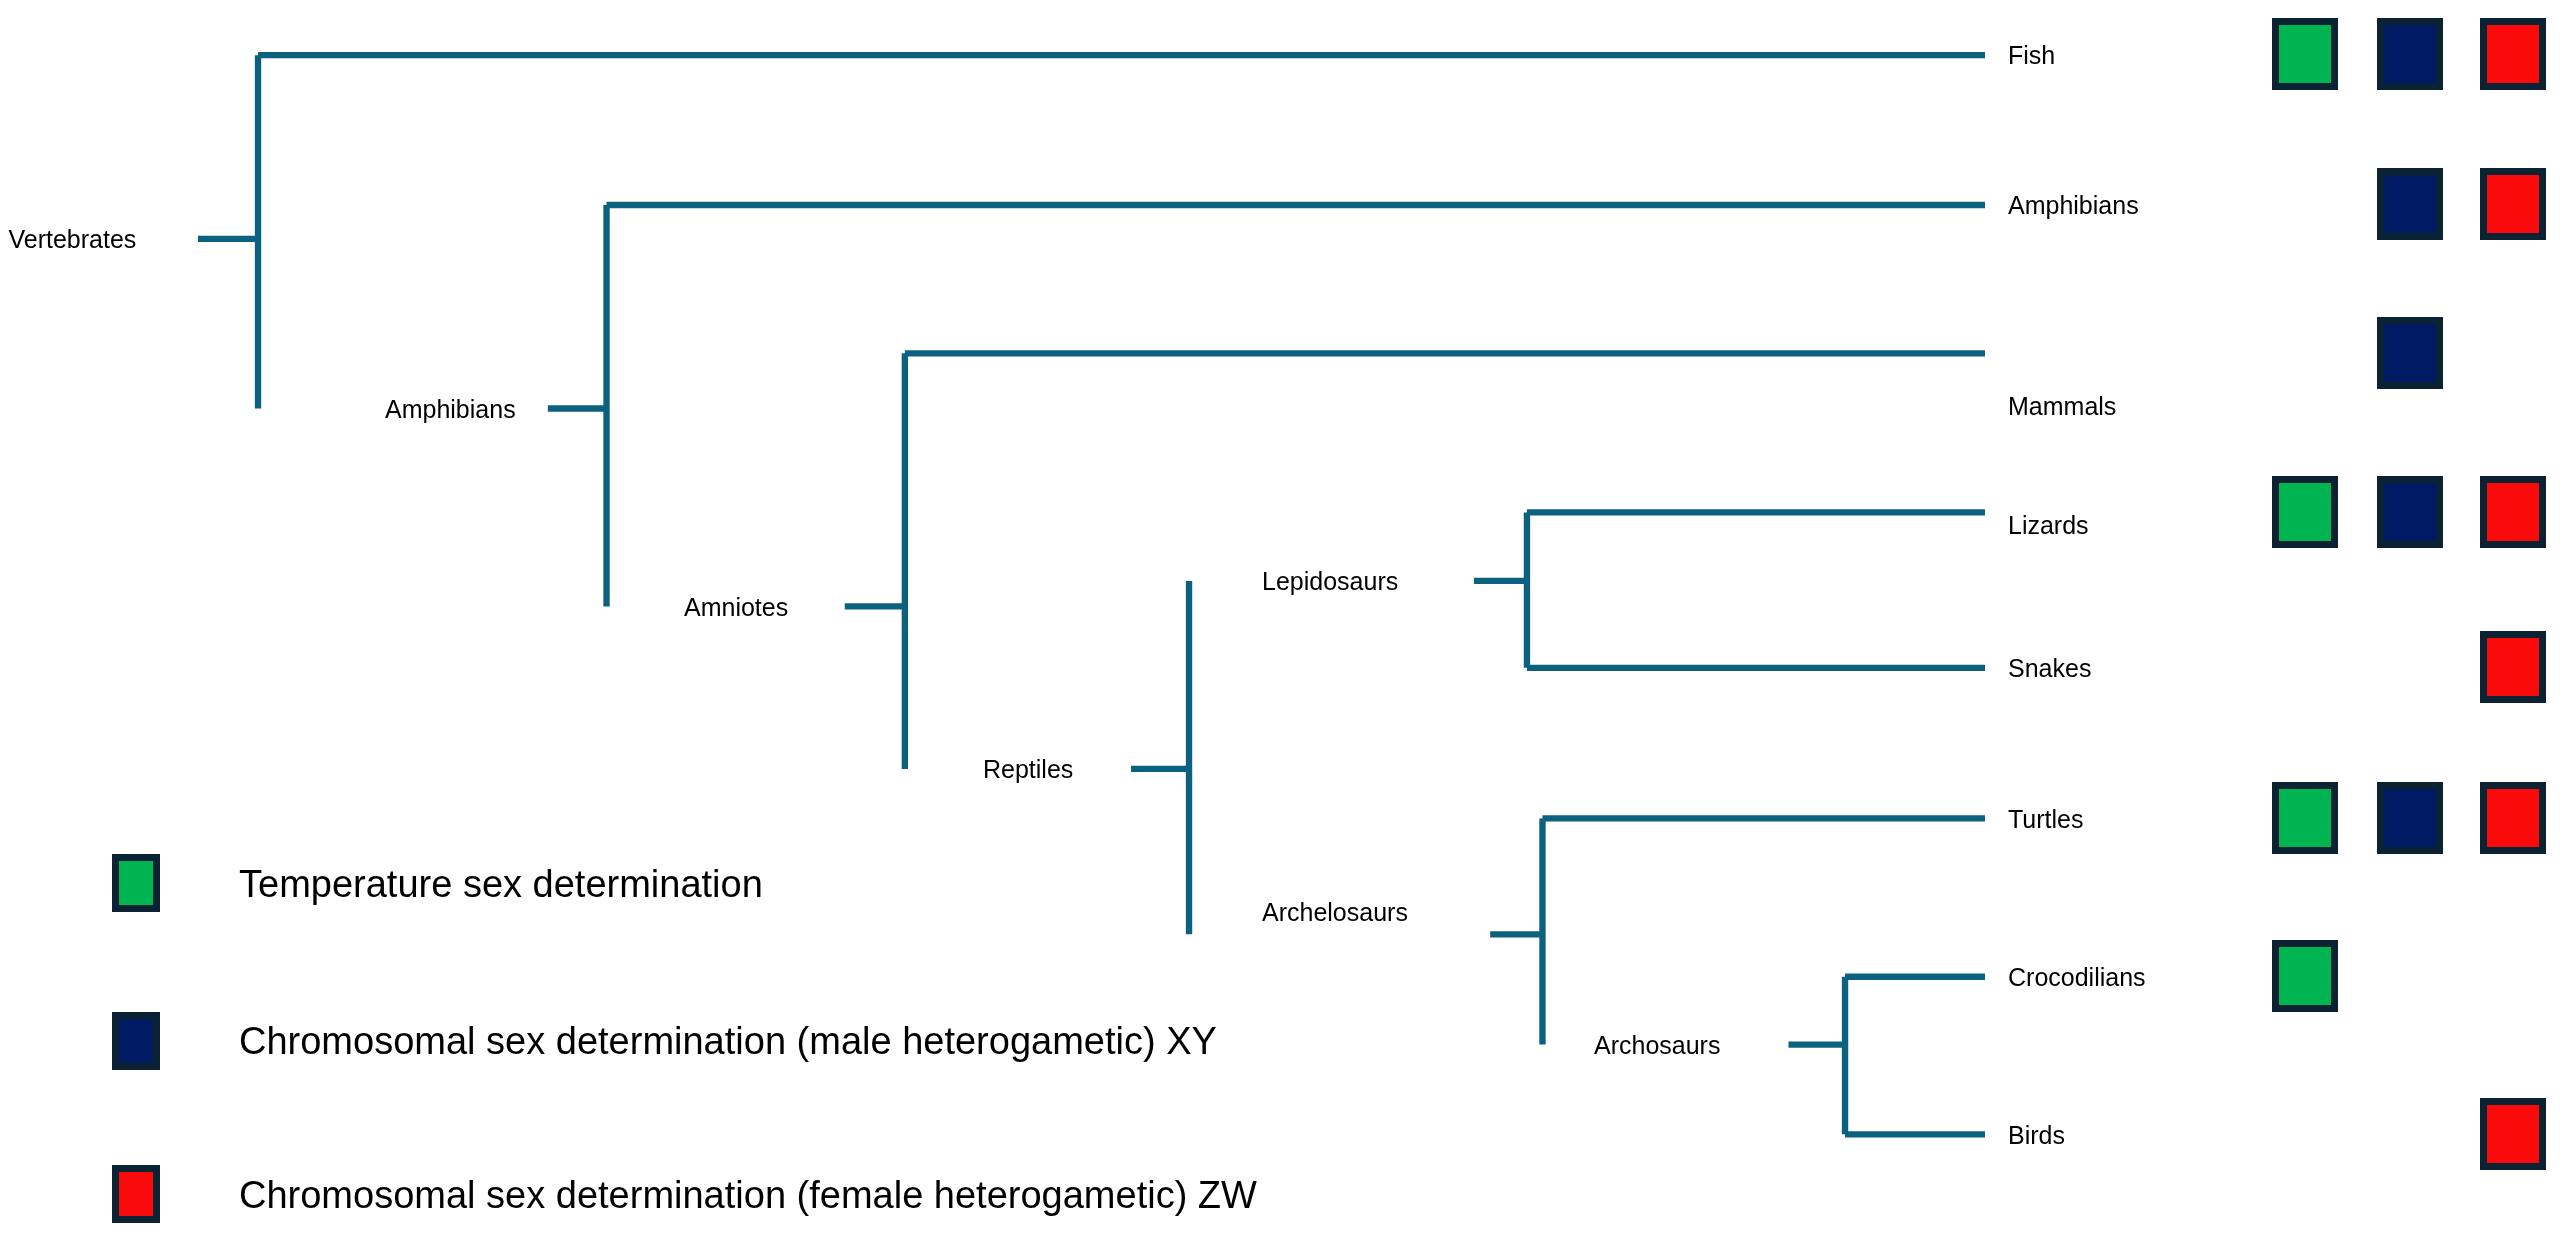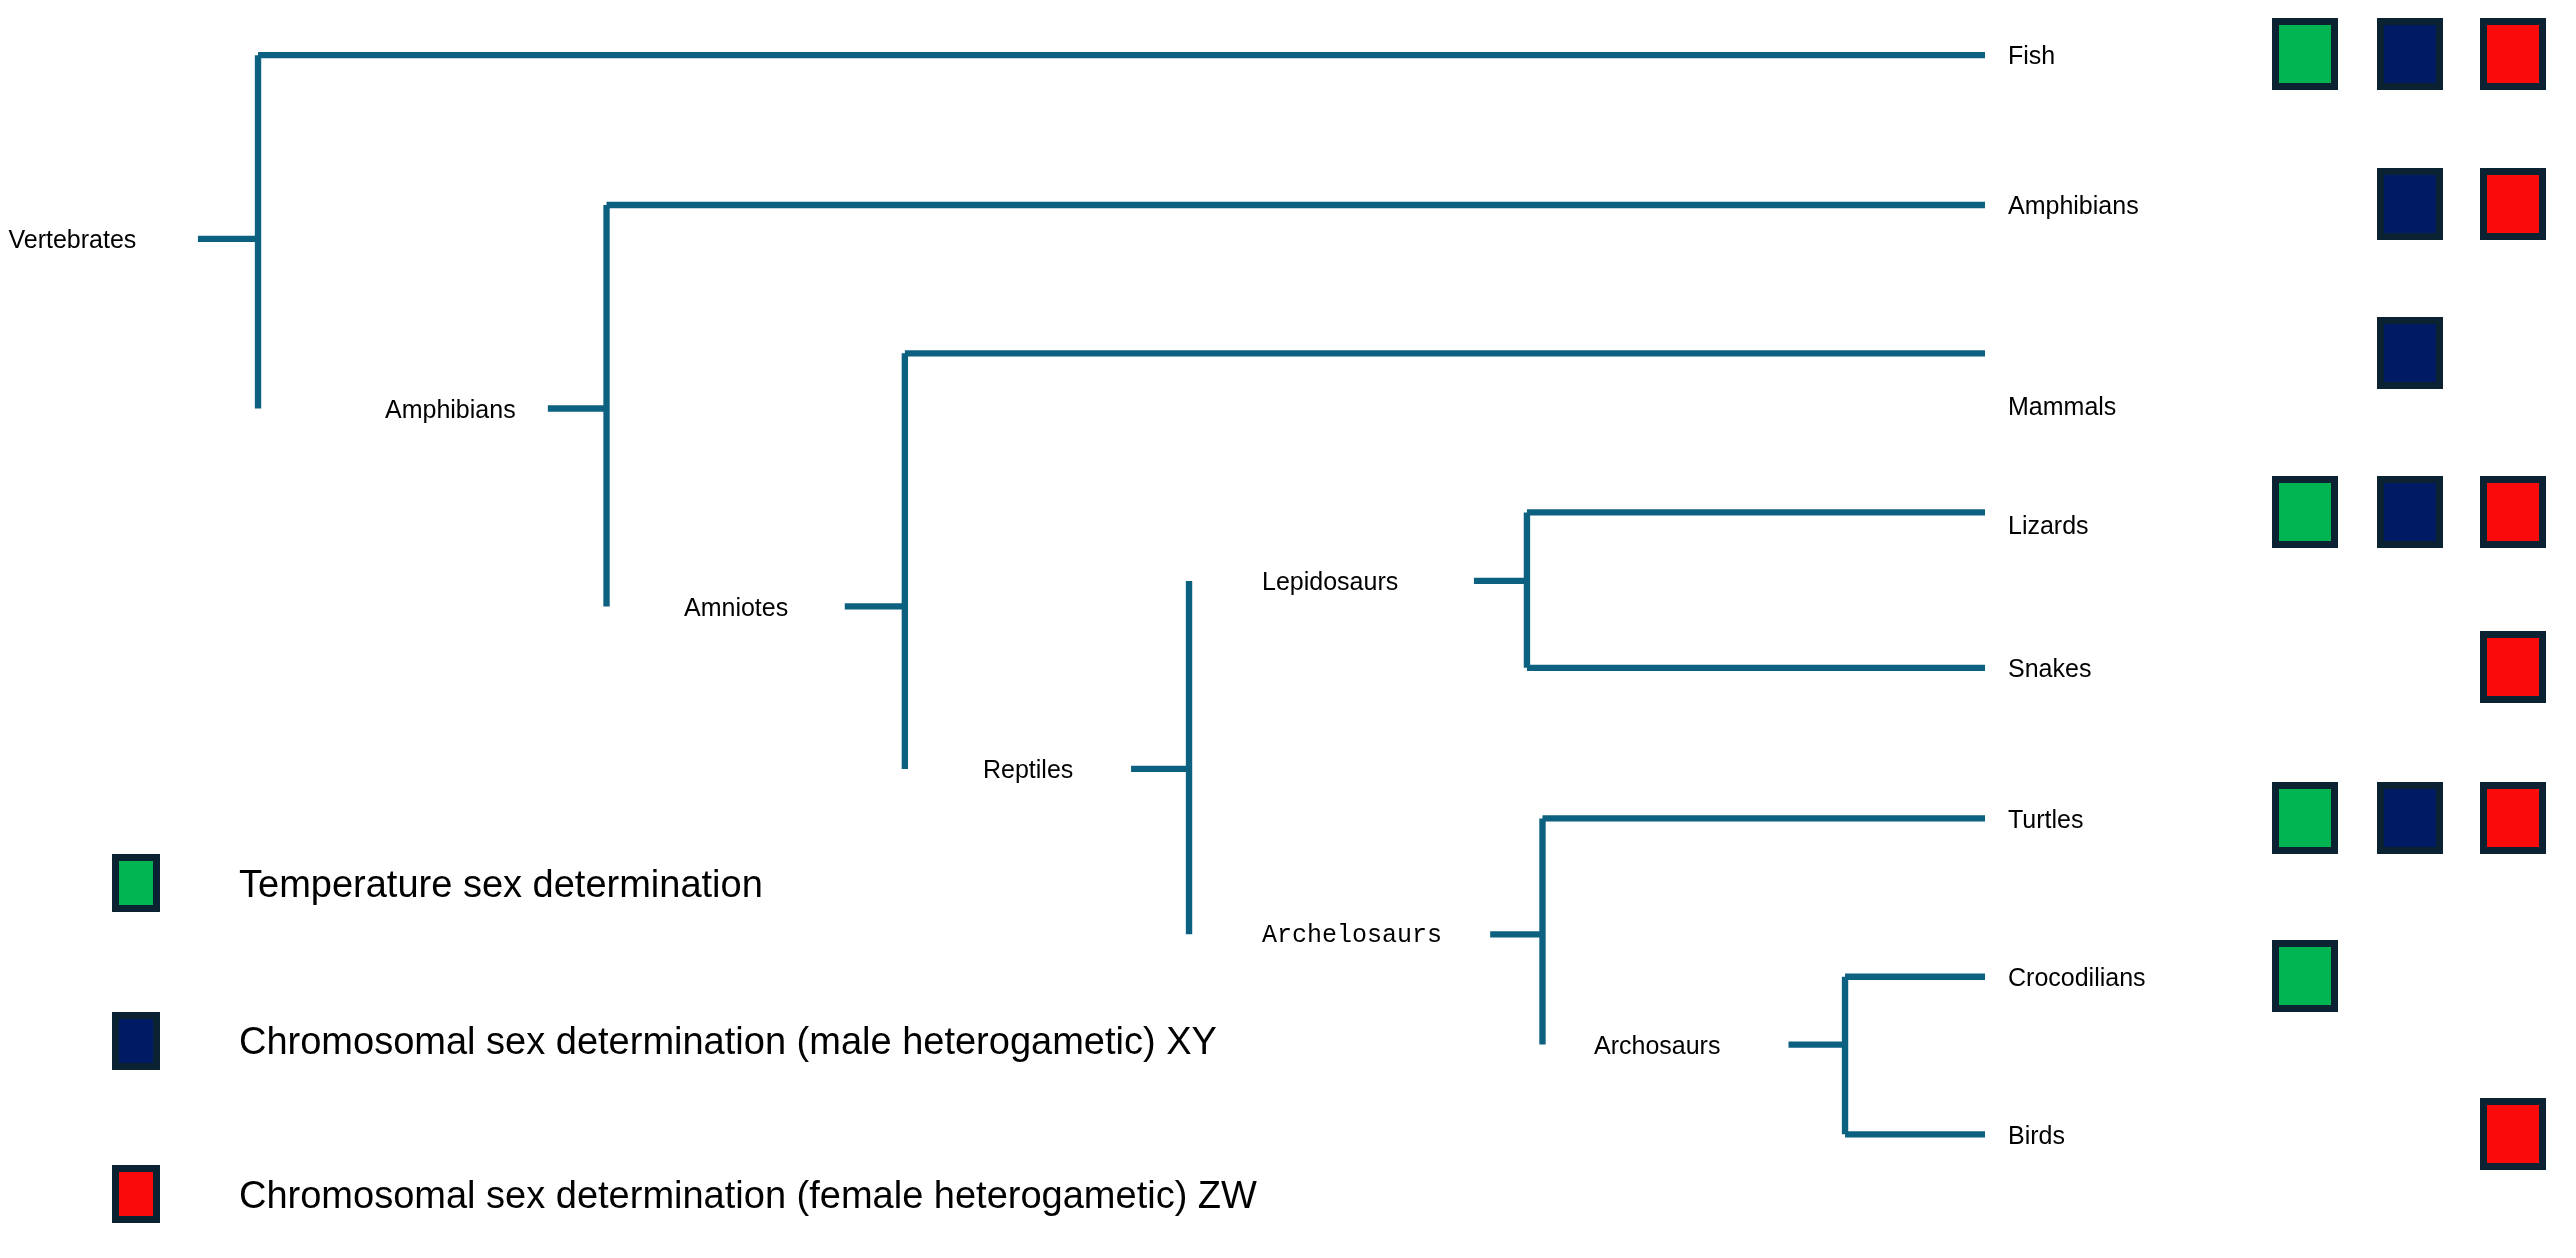--- a/index.html
+++ b/index.html
@@ -93,21 +93,21 @@
         <line x1="2610" y1="1605" x2="2808" y2="1605" stroke="#0d6180" stroke-width="9"></line>
       </g>
   </svg>
 
   <div id="node-label-layer">
       <div class="node-label" style="left: 8.5px; top: 239px;">Vertebrates</div>
       <div class="node-label" style="left: 385px; top: 409px;">Amphibians</div>
       <div class="node-label" style="left: 684px; top: 607px;">Amniotes</div>
       <div class="node-label" style="left: 983px; top: 769px;">Reptiles</div>
       <div class="node-label" style="left: 1262px; top: 581px;">Lepidosaurs</div>
-      <div class="node-label" style="left: 1262px; top: 935px; font-family: Liberation Mono, monospace;">Archelosaurs</div>
+      <div class="node-label" style="left: 1262px; top: 912px;">Archelosaurs</div>
       <div class="node-label" style="left: 1594px; top: 1045px;">Archosaurs</div>
     </div>
   <div id="leaf-label-layer">
       <div class="leaf-label" style="left: 2008px; top: 55px;">Fish</div>
       <div class="leaf-label" style="left: 2008px; top: 205px;">Amphibians</div>
       <div class="leaf-label" style="left: 2008px; top: 358px; margin-top: 48px;">Mammals</div>
       <div class="leaf-label" style="left: 2008px; top: 513px; margin-top: 12px;">Lizards</div>
       <div class="leaf-label" style="left: 2008px; top: 668px;">Snakes</div>
       <div class="leaf-label" style="left: 2008px; top: 819px; text-align: center;">Turtles</div>
       <div class="leaf-label" style="left: 2008px; top: 977px;">Crocodilians</div>

